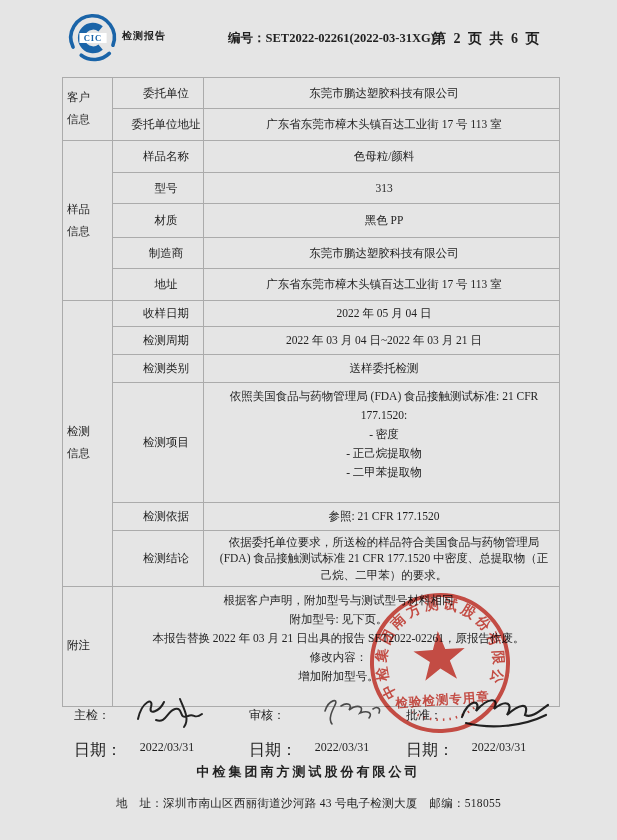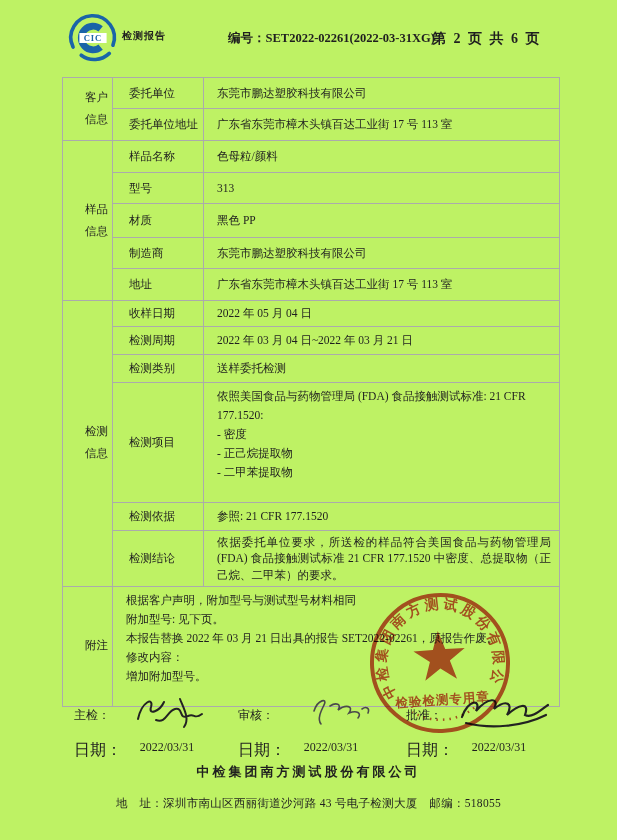--- a/index.html
+++ b/index.html
@@ -1,32 +1,32 @@
 <!DOCTYPE html>
 <html><head>
 <meta charset="utf-8">
 <style>
   * { margin:0; padding:0; box-sizing:border-box; }
   html,body { background:#fff; }
   .page {
-    position:relative; width:617px; height:840px; background:#bef264;
+    position:relative; width:617px; height:840px; background:#e5e5e5;
     font-family:"Liberation Serif","DejaVu Serif",serif;
     color:#1f1f1f; overflow:hidden;
   }
   
   .logo { position:absolute; left:64px; top:12px; width:58px; height:52px; }
   .hdr-title { position:absolute; left:122px; top:29px; font-size:10px; font-weight:bold; letter-spacing:1px; }
   .hdr-no { position:absolute; left:228px; top:30px; font-size:12.5px; font-weight:bold; }
   .hdr-pages { position:absolute; left:432px; top:30px; font-size:14px; font-weight:bold; letter-spacing:2px; }
   
   table.report { position:absolute; left:62px; top:77px; width:497px; border-collapse:collapse; table-layout:fixed; }
   table.report td { border:1px solid #ababab; font-size:11.5px; vertical-align:middle; overflow:hidden; }
-  td.grp { text-align:right; white-space:pre-line; line-height:1.9; padding:0 4px; }
-  td.lbl { padding-left:16px; }
-  td.val { padding-left:13px; padding-right:8px; }
+  td.grp { text-align:left; white-space:pre-line; line-height:1.9; padding:0 4px; }
+  td.lbl { padding-left:16px;text-align:center; }
+  td.val { padding-left:13px; padding-right:8px;text-align:center; }
   .pre  { white-space:pre-line; line-height:1.66; padding-top:4px; padding-bottom:20px; }
   .just { line-height:1.4; text-align:justify; padding-top:3px; padding-bottom:3px; }
   tr.h31{height:31px} tr.h32{height:32px} tr.h34{height:34px}
   tr.h26{height:26px} tr.h25{height:28px} tr.h94{height:94px}
   tr.h48{height:48px} tr.h99{height:99px}
   
   .sigzone { position:absolute; left:62px; top:695px; width:497px; height:62px; }
   .sigcol { position:absolute; top:0; width:166px; height:62px; }
   .sigcol .role { position:absolute; left:12px; top:12px; font-size:12px; }
   .sigcol .sig  { position:absolute; left:58px; top:-6px; width:100px; height:44px; }
@@ -144,21 +144,21 @@
 
   <div class="sigzone">
     <div class="sigcol" style="left:0">
       <span class="role">主检：</span>
       <svg class="sig" viewBox="0 0 100 44">
         <path d="M18,30 C22,12 34,8 31,18 C28,27 40,22 44,13 M36,31 C46,35 47,22 55,20 C64,18 58,31 68,27 C75,24 74,31 82,25 M60,10 C64,20 70,30 64,38" fill="none" stroke="#222" stroke-width="2" stroke-linecap="round"></path>
       </svg>
       <span class="dlab">日期：</span>
       <span class="dval">2022/03/31</span>
     </div>
-    <div class="sigcol" style="left:164px">
+    <div class="sigcol" style="left:175px">
       <span class="role">审核：</span>
       <svg class="sig" viewBox="0 0 100 44">
         <path d="M30,22 C34,10 44,9 40,16 C37,22 33,30 37,35 M46,17 C52,13 58,15 54,21 C62,15 70,17 65,24 C73,21 78,24 74,29 M78,20 C82,17 86,19 84,24" fill="none" stroke="#4a4a4a" stroke-width="1.6" stroke-linecap="round"></path>
       </svg>
       <span class="dlab">日期：</span>
       <span class="dval">2022/03/31</span>
     </div>
     <div class="sigcol" style="left:332px">
       <span class="role">批准：</span>
       <svg class="sig" viewBox="0 0 100 44">

